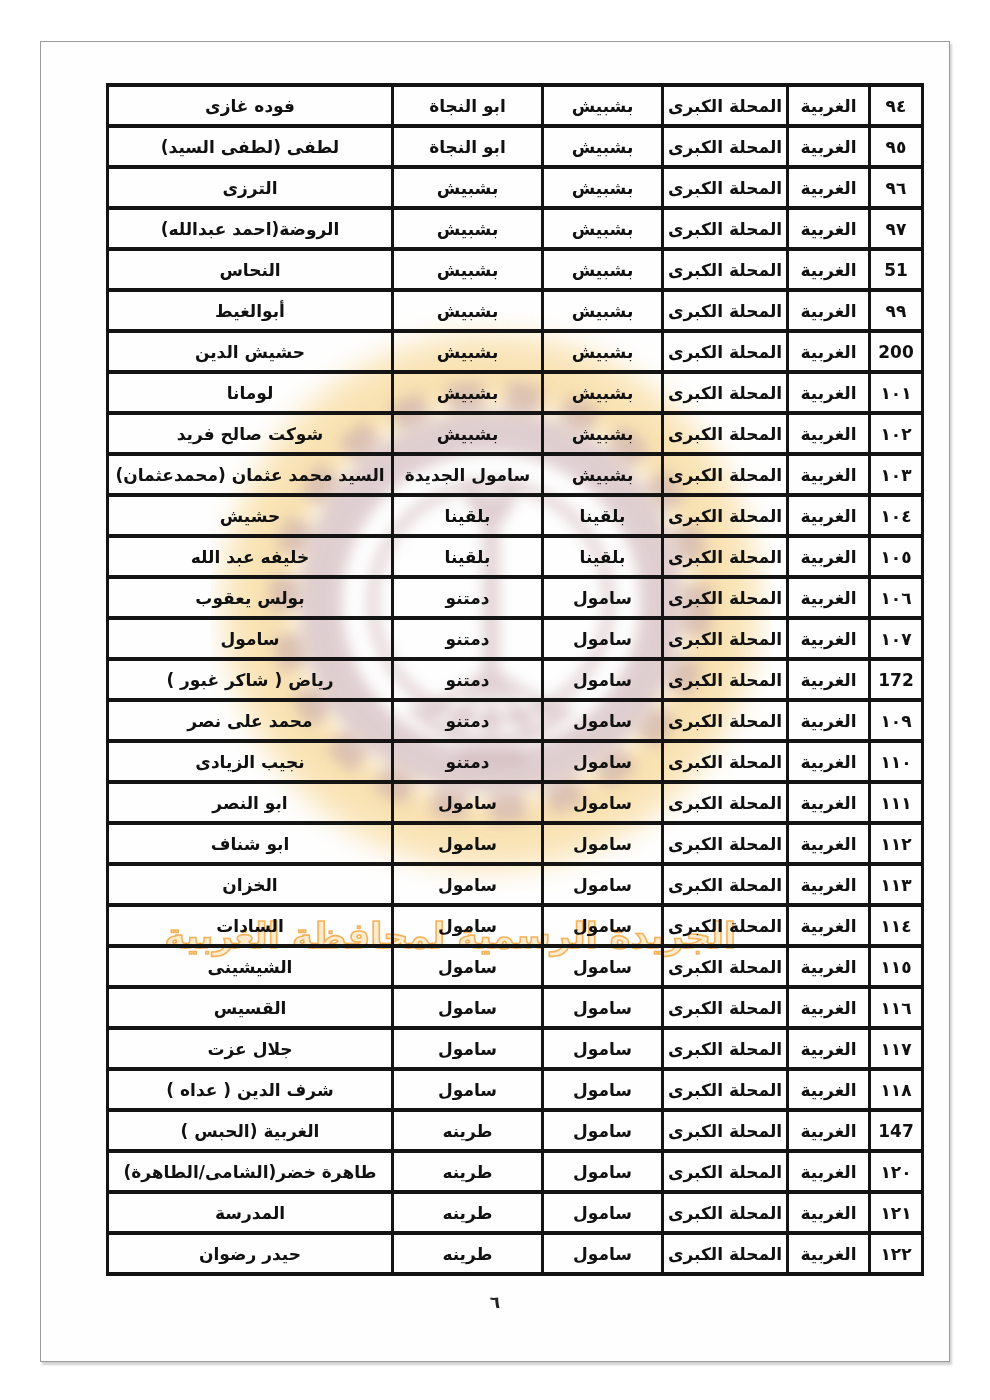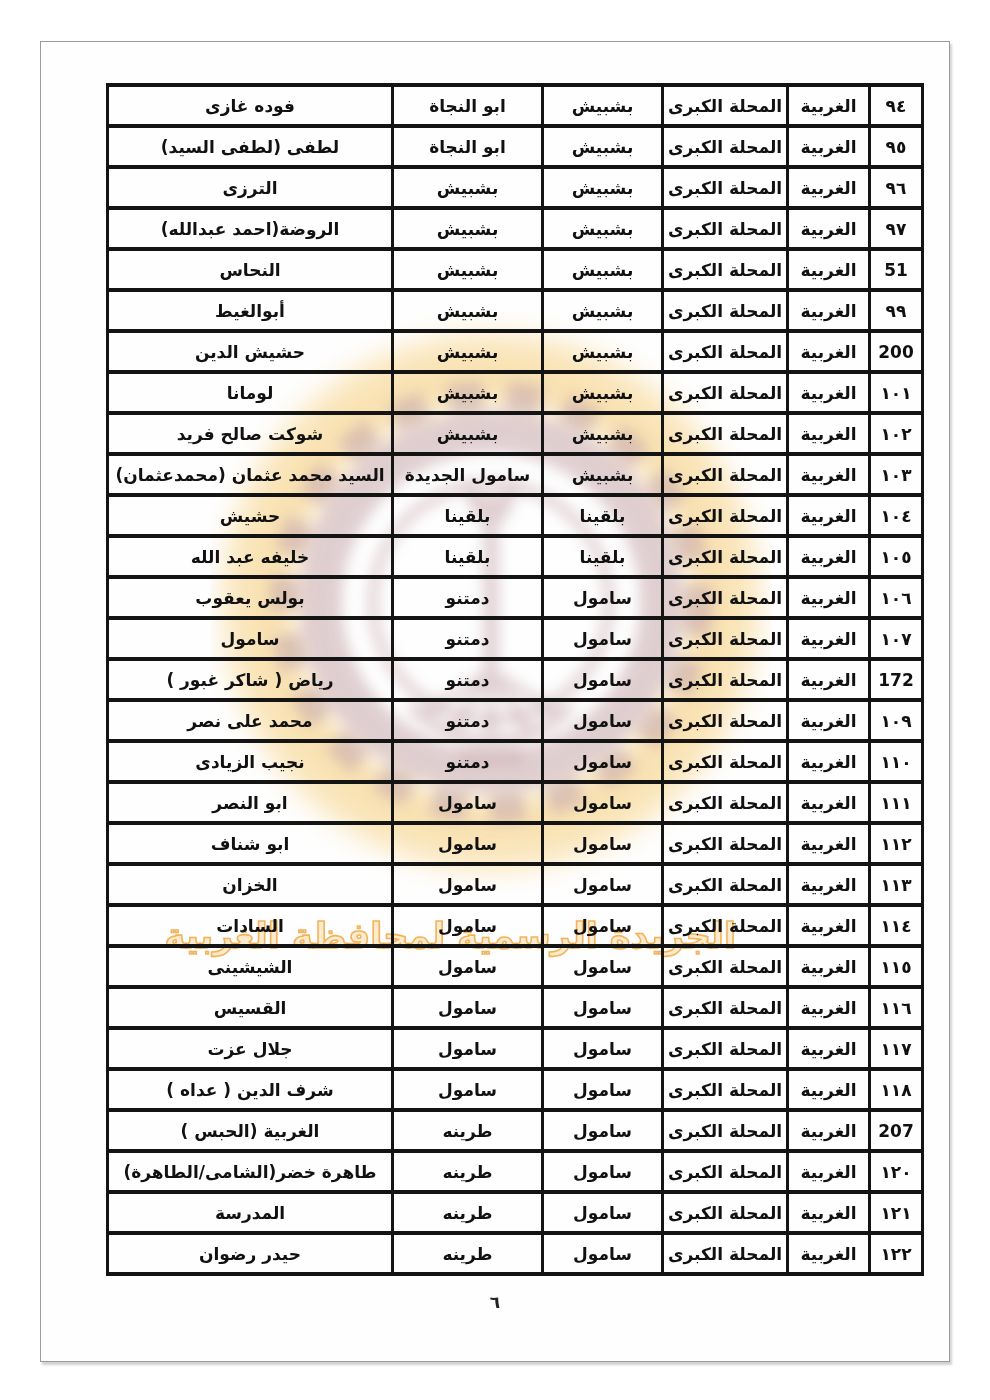--- a/index.html
+++ b/index.html
@@ -298,21 +298,21 @@
         </tr>
         <tr>
           <td>١١٨</td>
           <td>الغربية</td>
           <td>المحلة الكبرى</td>
           <td>سامول</td>
           <td>سامول</td>
           <td>شرف الدين ( عداه )</td>
         </tr>
         <tr>
-          <td>207</td>
+          <td>147</td>
           <td>الغربية</td>
           <td>المحلة الكبرى</td>
           <td>سامول</td>
           <td>طرينه</td>
           <td>الغربية (الحبس )</td>
         </tr>
         <tr>
           <td>١٢٠</td>
           <td>الغربية</td>
           <td>المحلة الكبرى</td>

